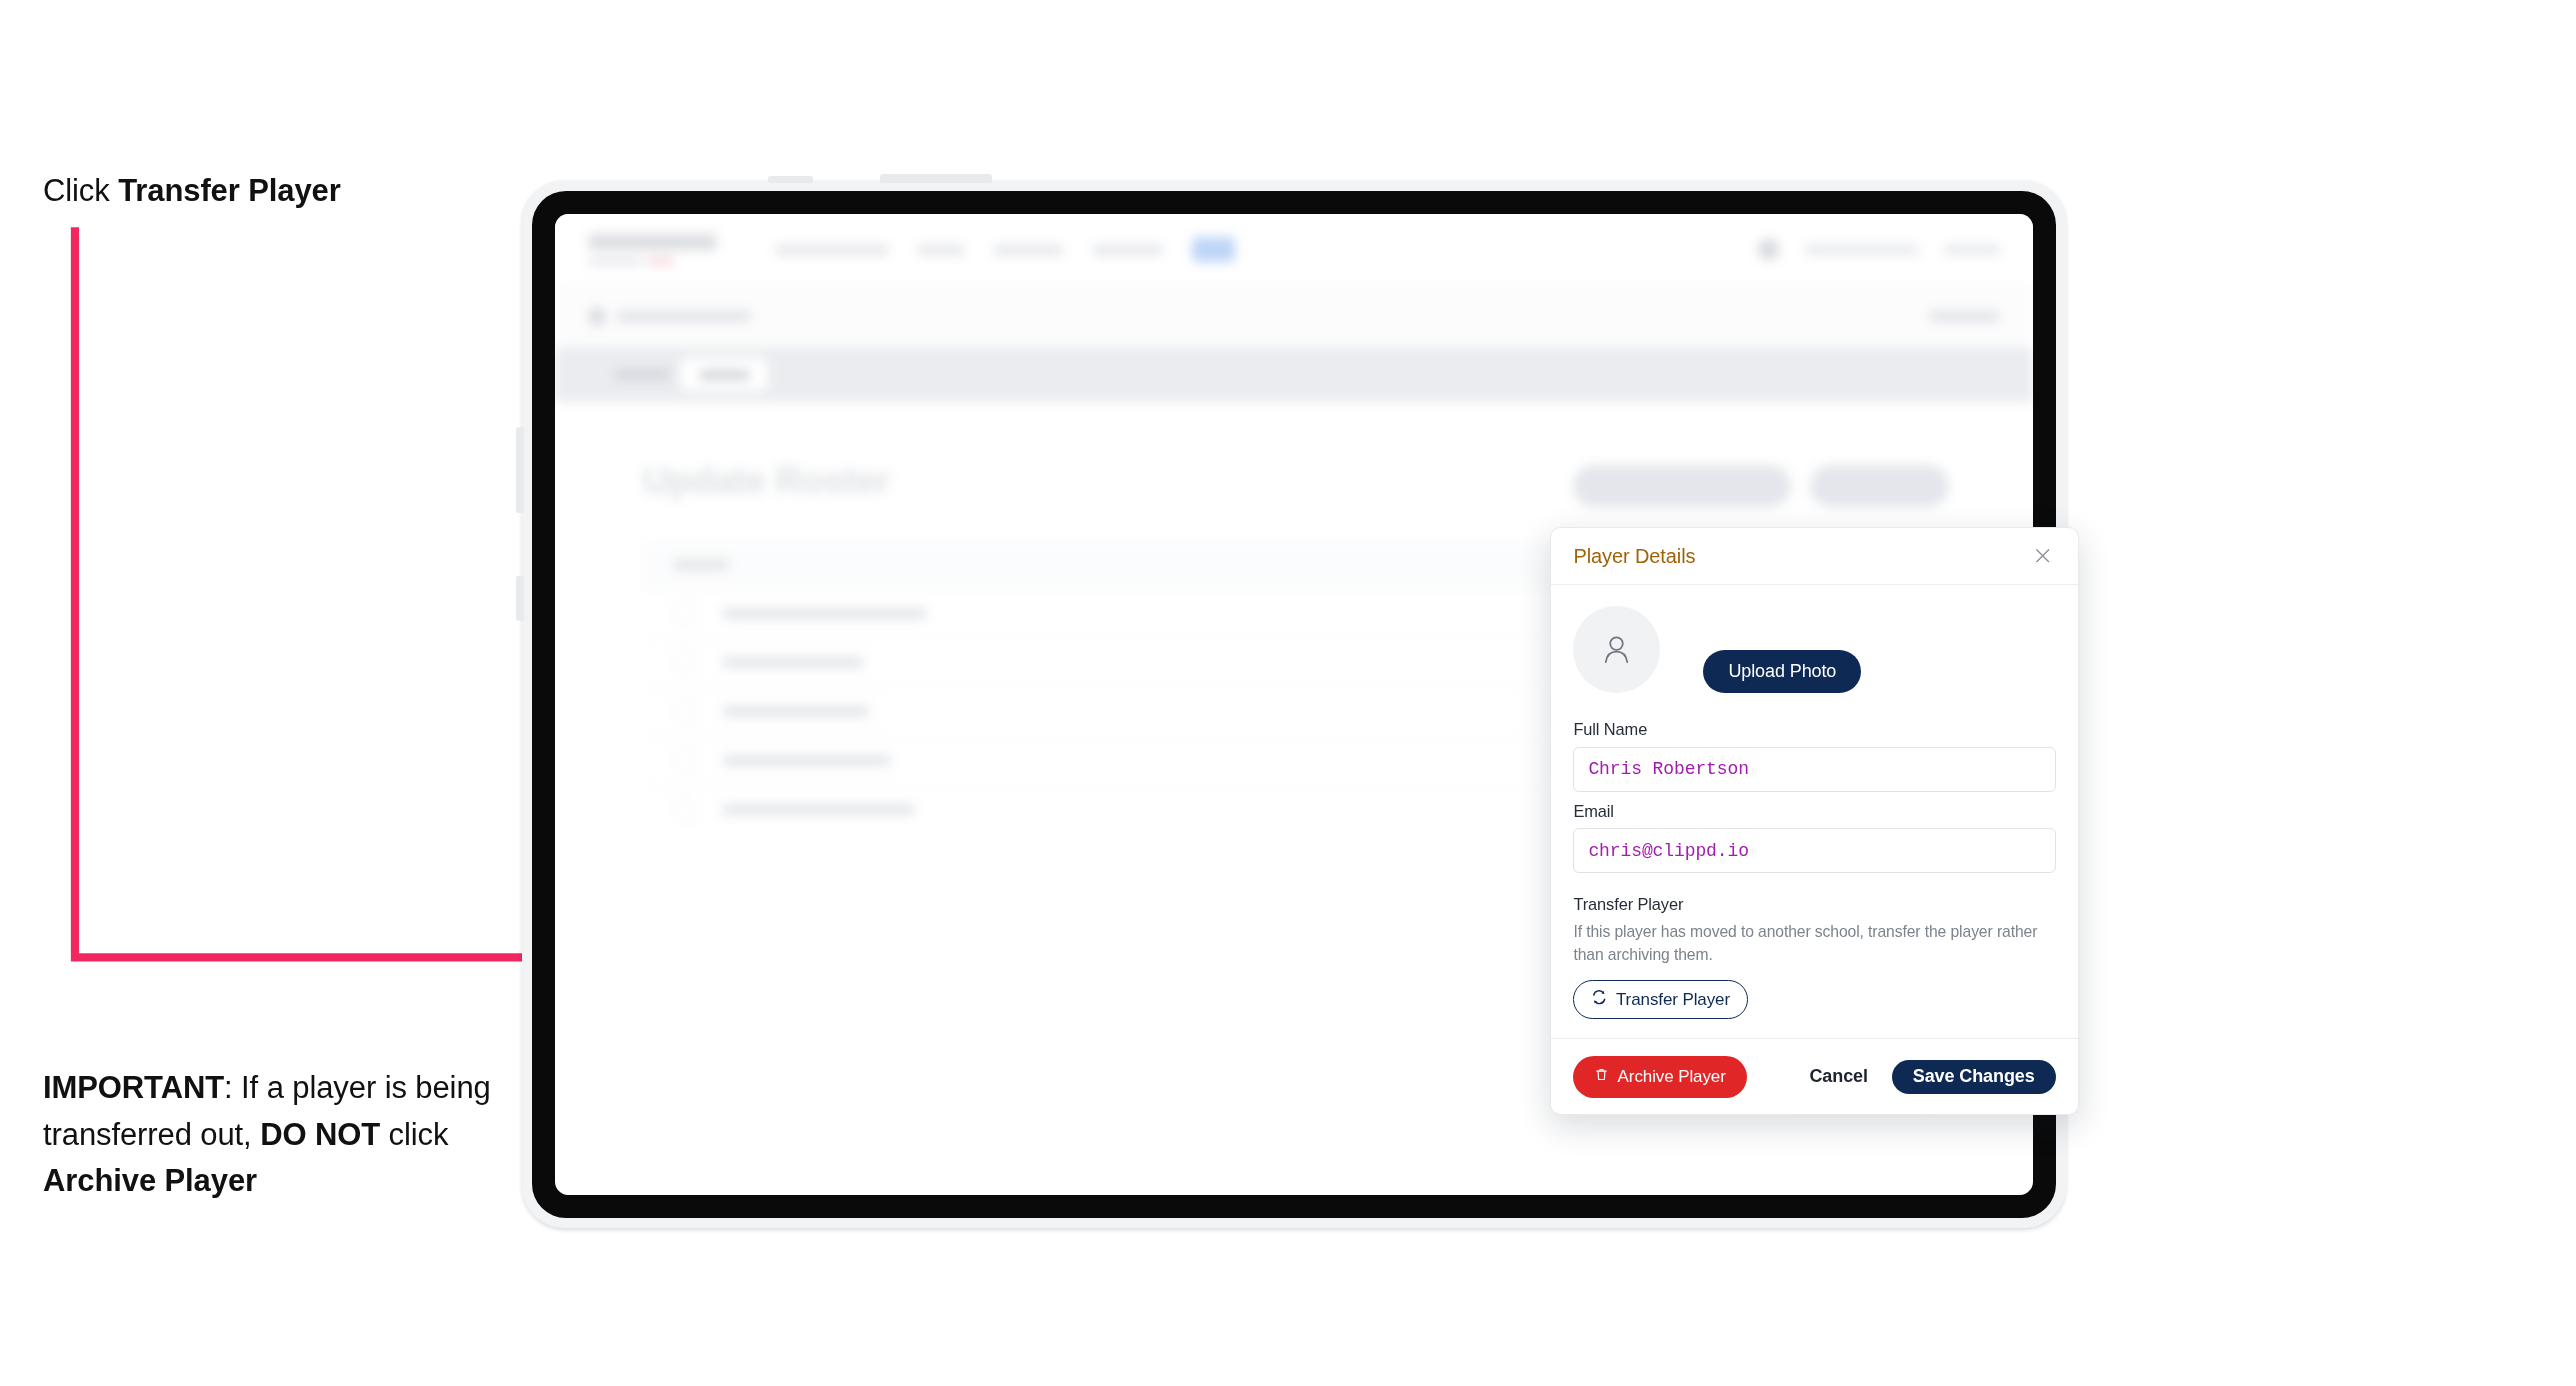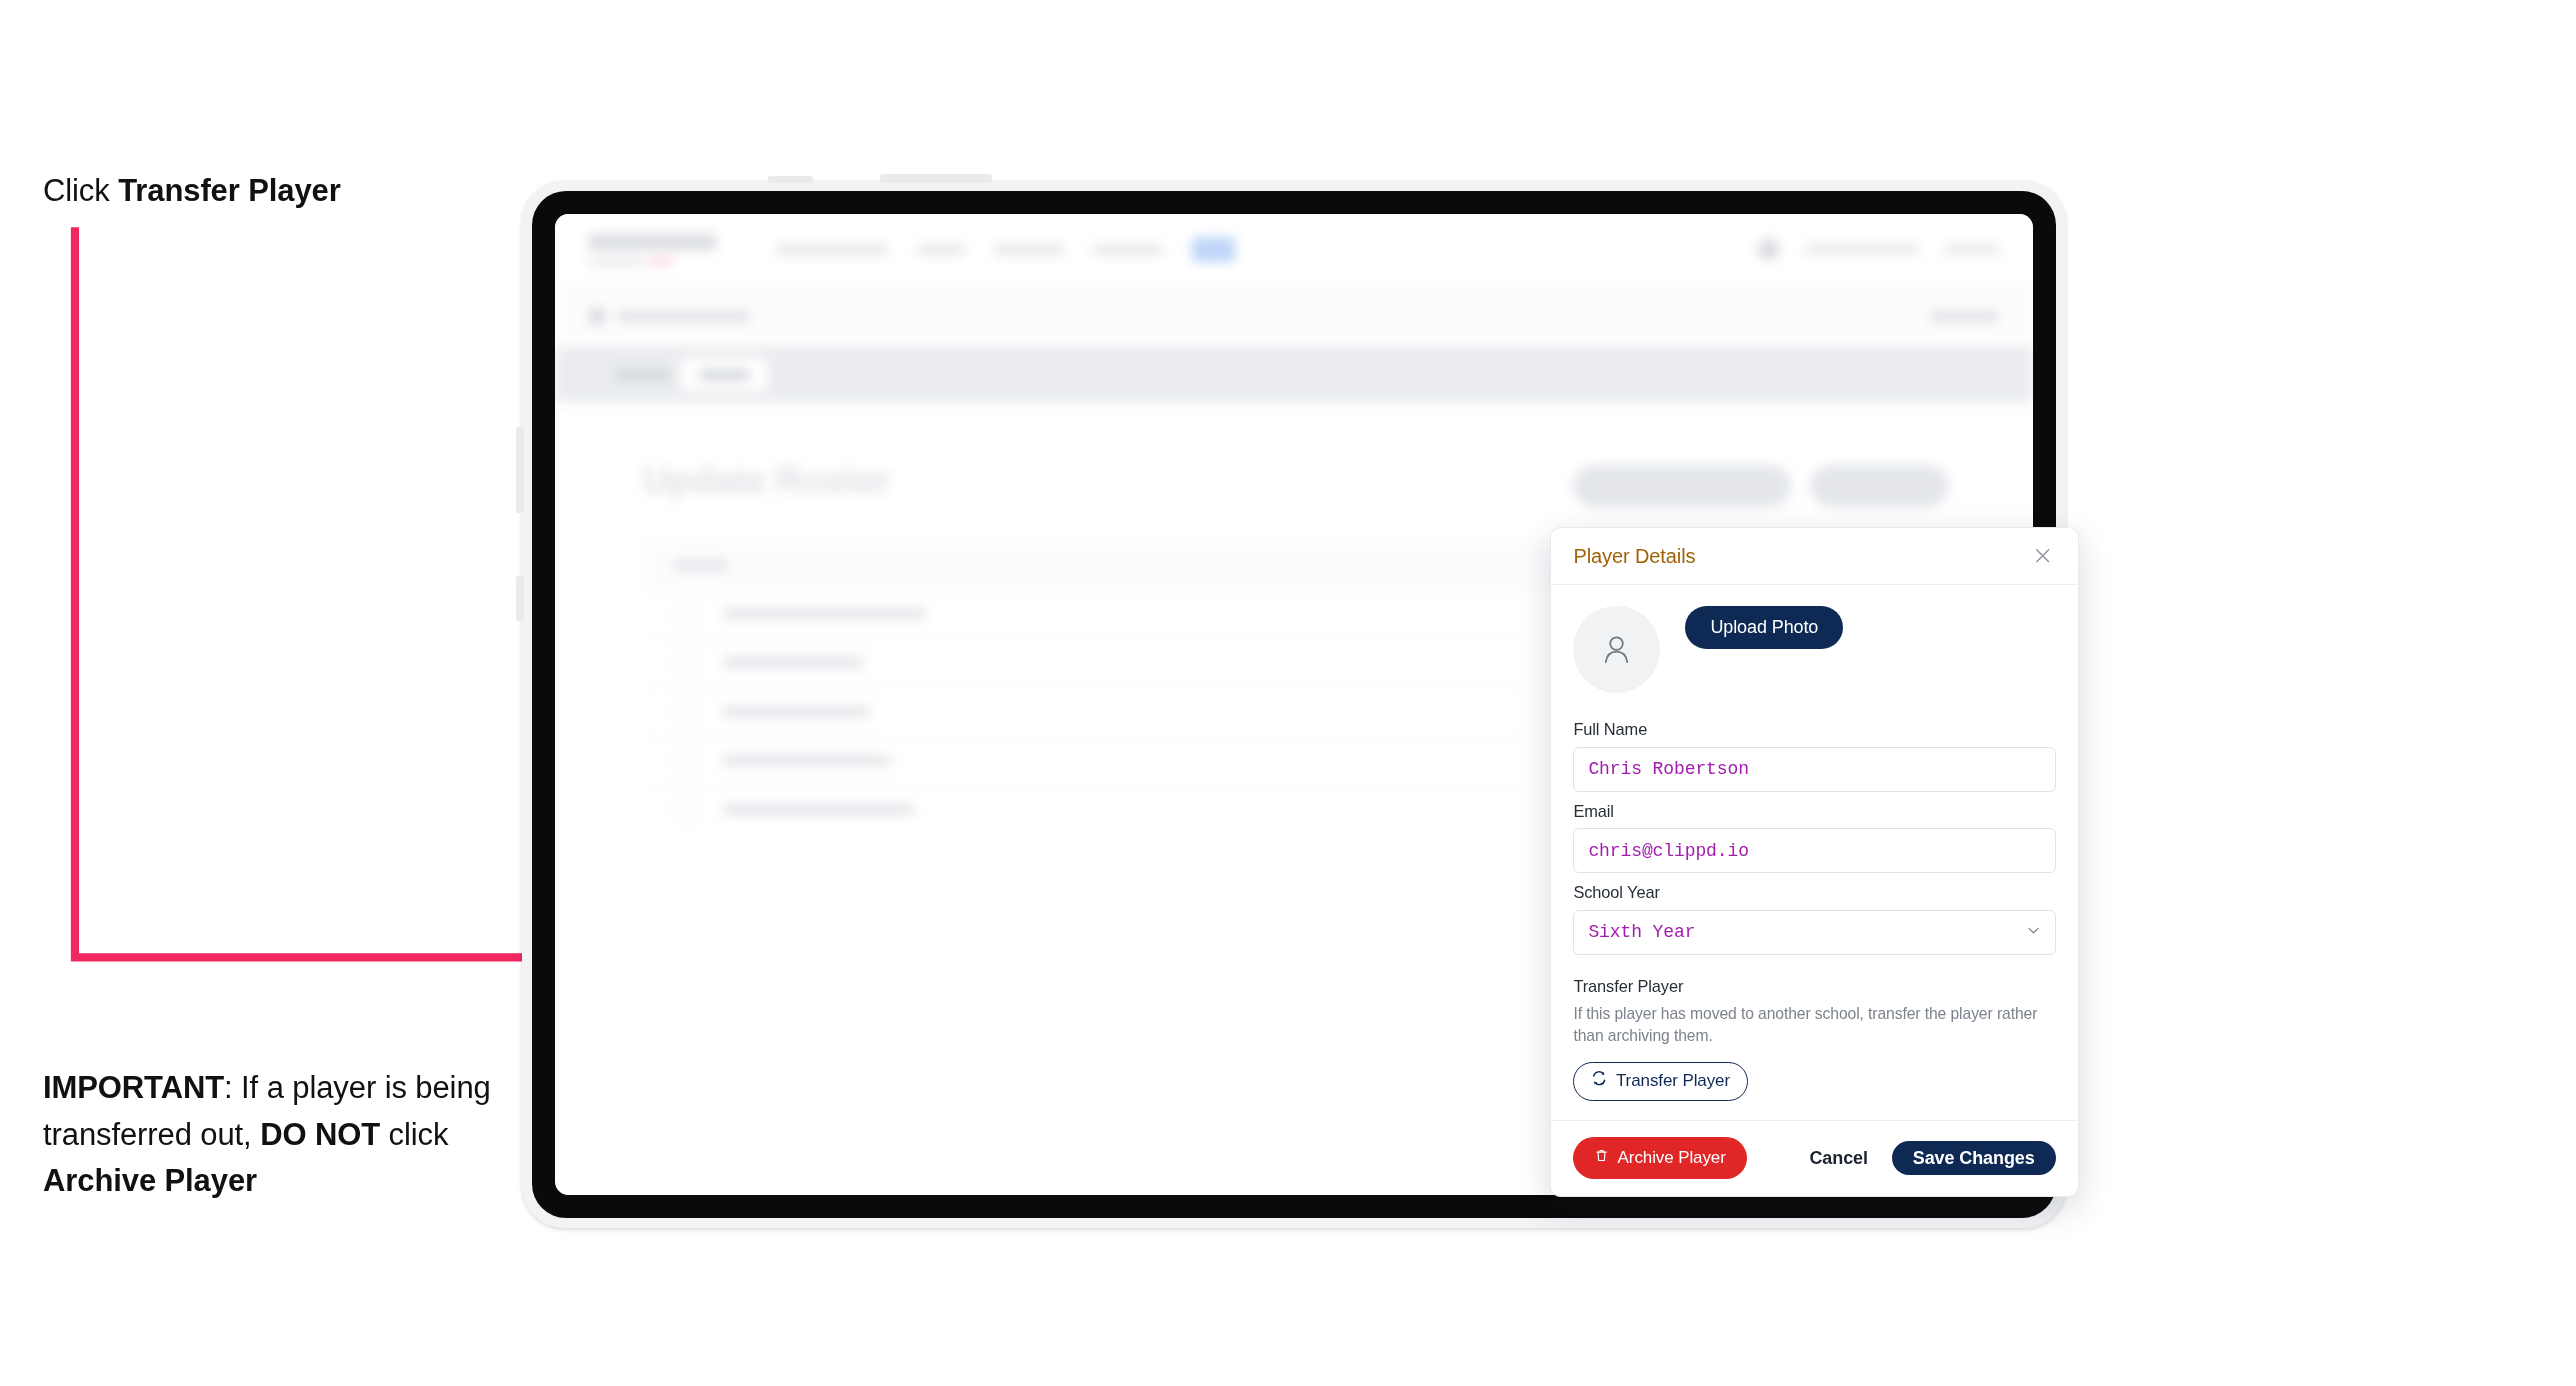--- a/index.html
+++ b/index.html
@@ -286,22 +286,22 @@
     display: flex; align-items: center; justify-content: center;
     cursor: pointer;
     color: #8a9099;
   }
   .modal-body {
     padding: 21px 22.4px 19.4px 22.4px;
   }
 
   .photo-row {
     display: flex;
-    align-items: flex-start;
-    gap: 25px;
+    align-items: flex-end;
+    gap: 43px;
     margin-bottom: 27px;
   }
   .avatar-circle {
     width: 87px; height: 87px;
     border-radius: 50%;
     background: #f1f2f4;
     display: flex; align-items: center; justify-content: center;
     flex: none;
   }
   .upload-btn {
@@ -580,31 +580,20 @@
         <div class="field-label">Full Name</div>
         <input class="field-input" type="text" value="Chris Robertson" style="">
       </div>
 
 
       <div class="field">
         <div class="field-label">Email</div>
         <input class="field-input" type="text" value="chris@clippd.io" style="">
       </div>
 
-      <div class="field">
-        <div class="field-label">School Year</div>
-        <div class="select-wrap">
-          <input class="field-input" type="text" readonly="" value="Sixth Year" style="">
-          <span class="chev">
-            <svg width="15" height="15" viewBox="0 0 20 20" fill="none" aria-hidden="true">
-              <path d="M4 7.5 L10 13 L16 7.5" stroke="currentColor" stroke-width="1.7" stroke-linecap="round" stroke-linejoin="round"></path>
-            </svg>
-          </span>
-        </div>
-      </div>
 
       <div class="transfer-section">
         <div class="transfer-head">Transfer Player</div>
         <div class="transfer-desc">If this player has moved to another school, transfer the player rather than archiving them.</div>
         <button class="transfer-btn">
           <span>
             <svg width="16.4" height="16.4" viewBox="0 0 24 24" fill="none" aria-hidden="true">
               <path d="M4 9 A8 8 0 0 1 18.5 6.2" stroke="#0E2A54" stroke-width="2.1" stroke-linecap="round" fill="none"></path>
               <path d="M20 15 A8 8 0 0 1 5.5 17.8" stroke="#0E2A54" stroke-width="2.1" stroke-linecap="round" fill="none"></path>
               <path d="M18.8 2.6 L19 6.6 L15 6.6 Z" fill="#0E2A54"></path>

